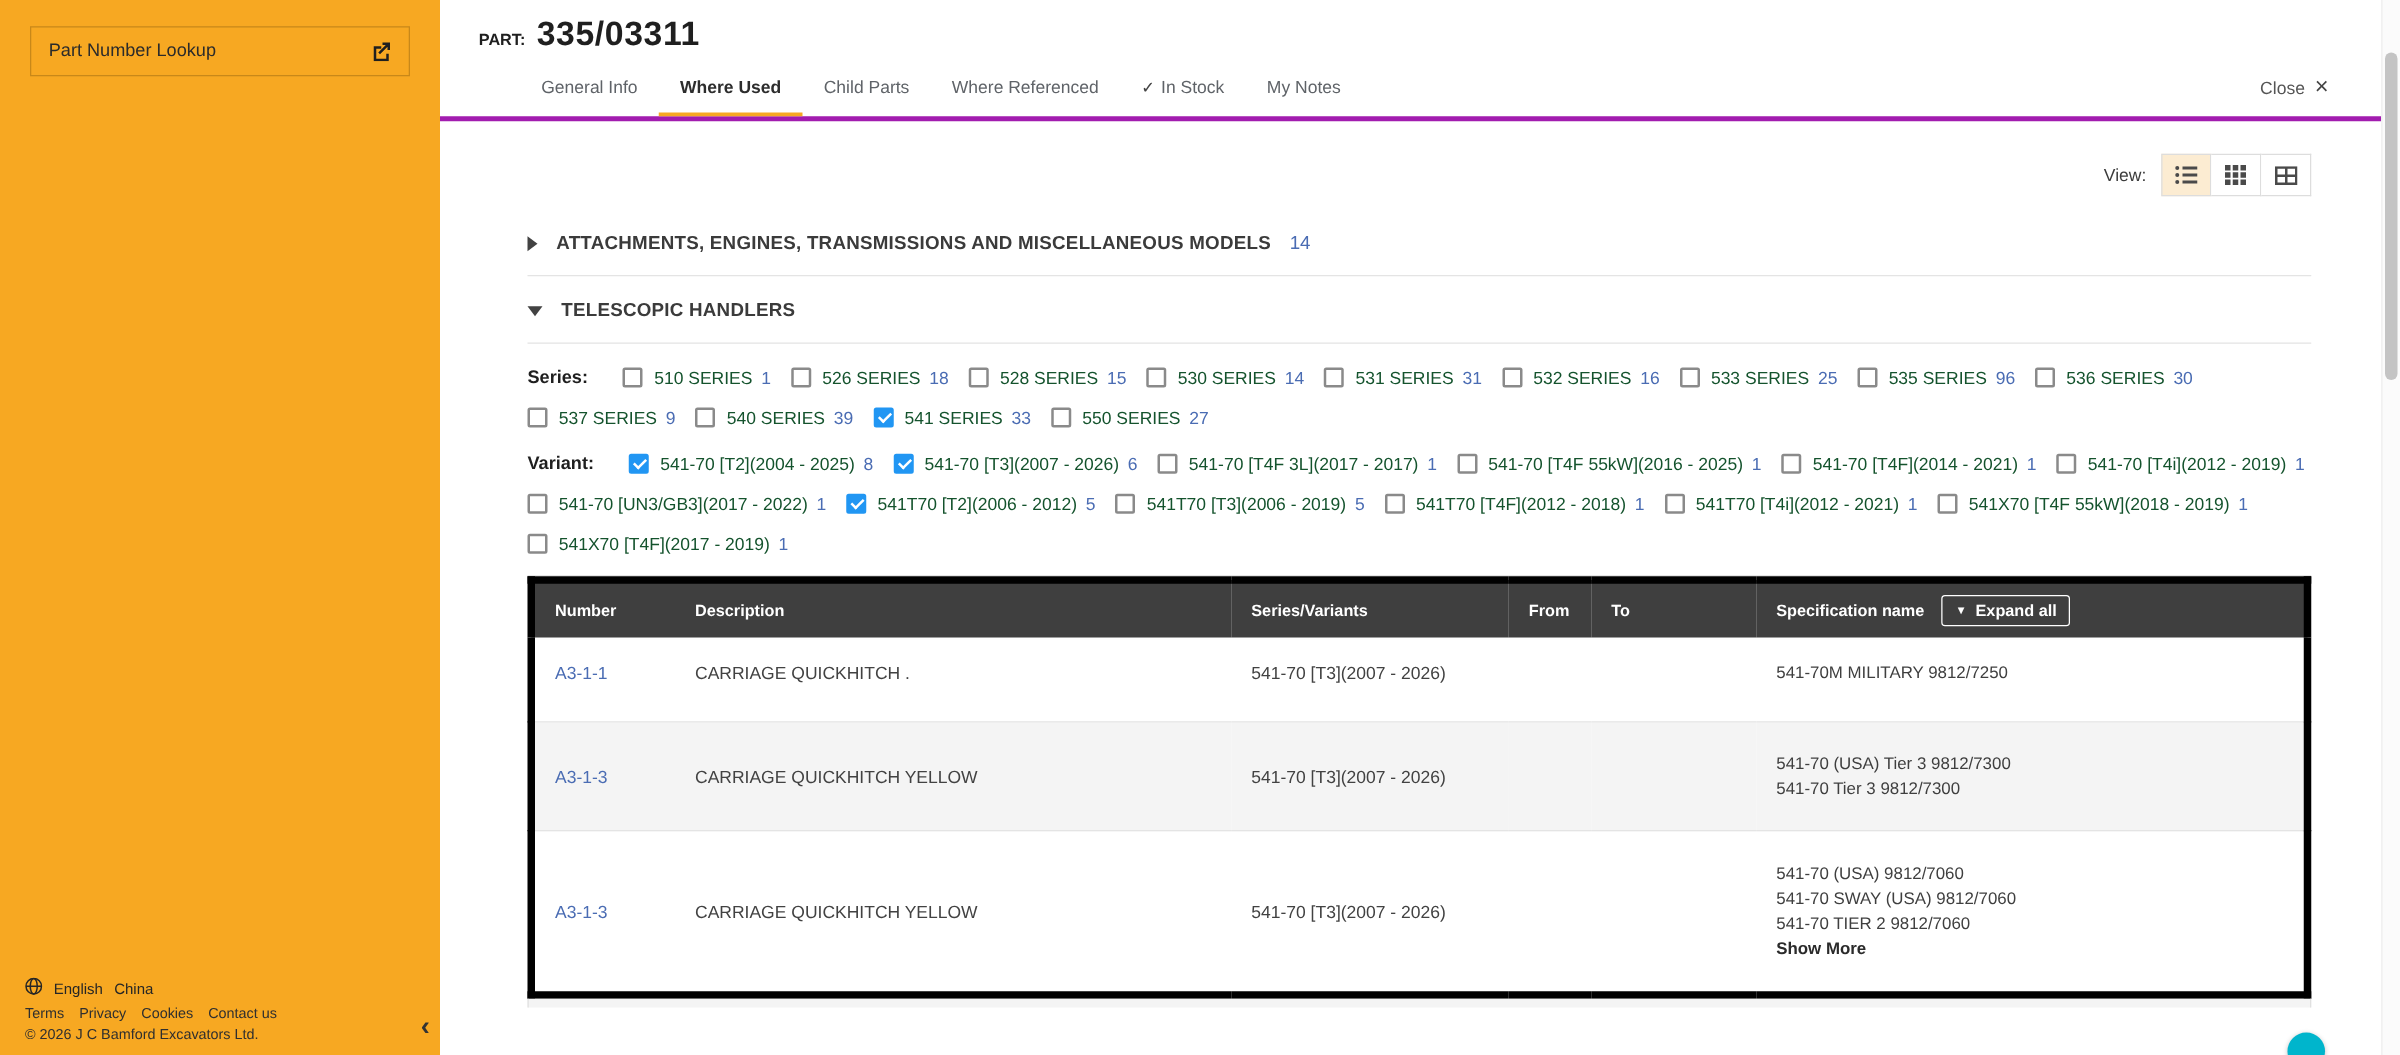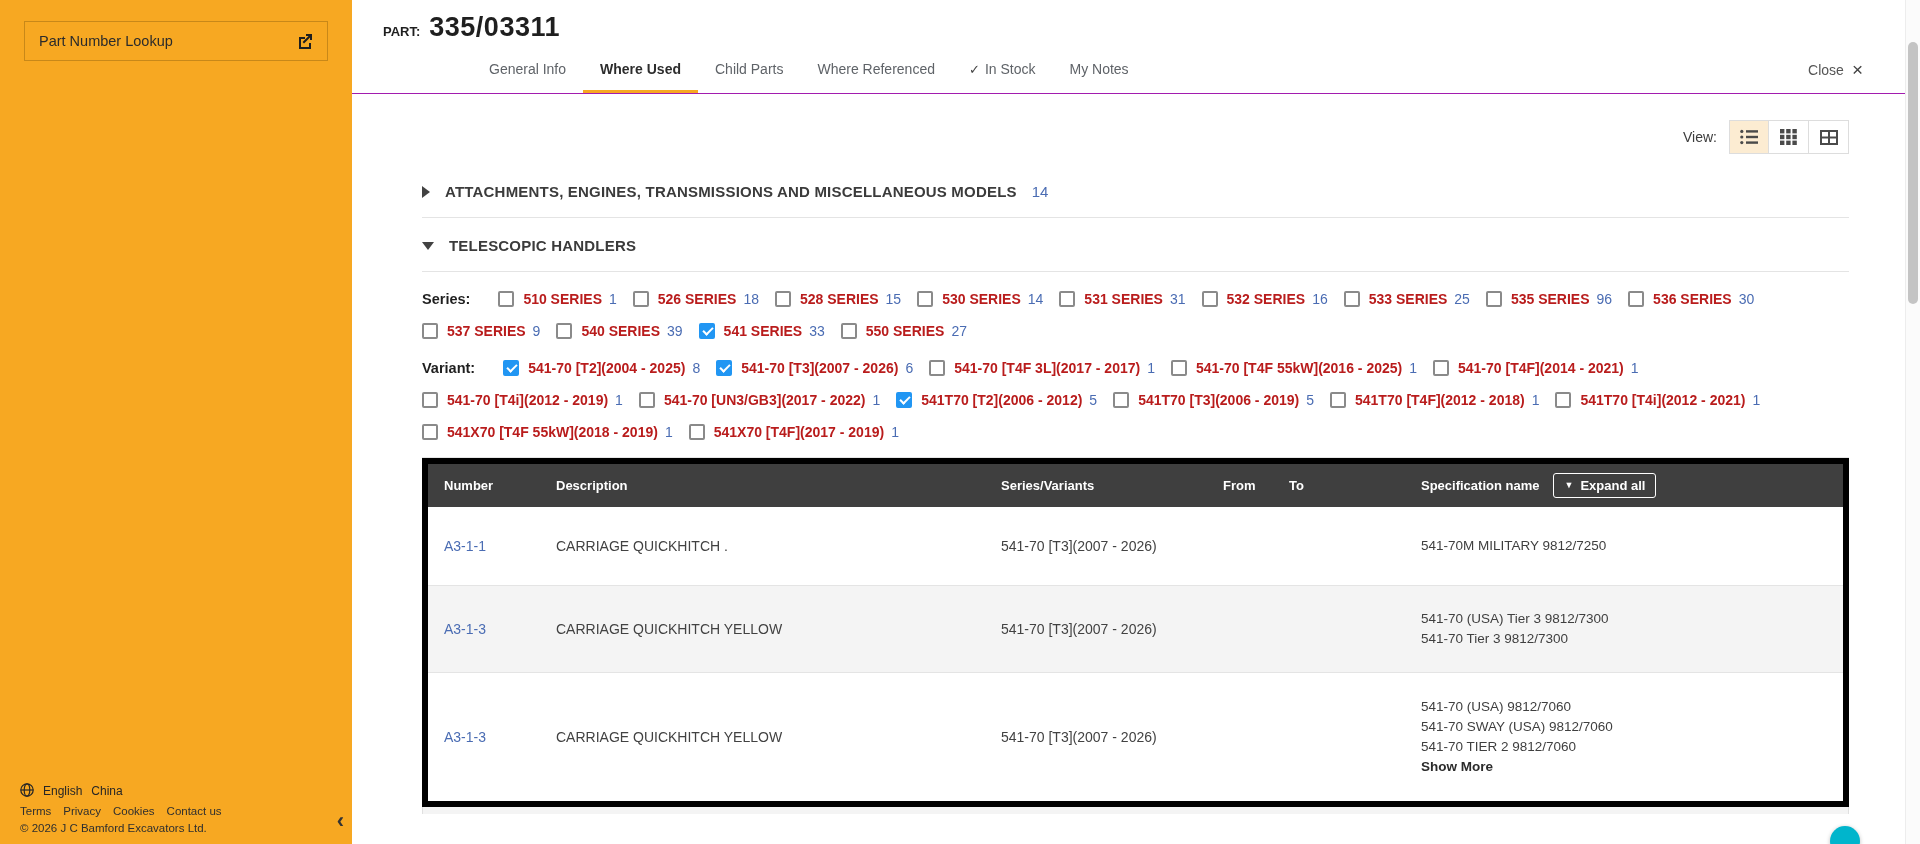--- a/index.html
+++ b/index.html
@@ -24,22 +24,22 @@
   .collapse-chevron { position:absolute; right:8px; bottom:14px; font-size:22px; line-height:18px;
                       color:#333; cursor:pointer; font-weight:bold; }
 
   
   .main { position:absolute; left:352px; top:0; width:1553px; height:836px; background:#fff; }
 
   .part-line { display:flex; align-items:baseline; gap:9px; padding:12px 0 0 31px; }
   .part-label { font-size:13px; font-weight:bold; color:#1f1f1f; }
   .part-number { font-size:27px; font-weight:bold; color:#1f1f1f; letter-spacing:.5px; }
 
-  .tab-bar { position:relative; display:flex; margin-top:4px; padding-left:120px;
-             border-bottom:1px solid #a21caf; }
+  .tab-bar { position:relative; display:flex; margin-top:4px; padding-left:64px;
+             border-bottom:4px solid #a21caf; }
   .tab { padding:14px 17px 13px 17px; font-size:14px; color:#5f6368; cursor:pointer;
          border-bottom:3px solid transparent; display:flex; align-items:center; gap:5px; }
   .tab.active { color:#2d2d2d; font-weight:bold; border-bottom-color:var(--accent,#f7a822); }
   .tab-check { font-size:13px; color:#444; }
   .close-btn { position:absolute; right:42px; top:15px; display:flex; align-items:center; gap:8px;
                font-size:14px; color:#555; cursor:pointer; }
   .close-x { font-size:19px; line-height:14px; color:#444; }
 
   .content { padding:0 56px 0 70px; }
 
@@ -64,37 +64,37 @@
   .filter-block { display:flex; flex-wrap:wrap; align-items:center; column-gap:37px; row-gap:14px;gap:16px; }
   .filter-block.series { margin-top:19px; }
   .filter-block.variant { margin-top:21px; }
   .filter-head { font-size:14.5px; font-weight:bold; color:#1f1f1f; margin-right:12px; }
   .filter-item { display:flex; align-items:center; cursor:pointer; }
   .cb { position:relative; width:16px; height:16px; border:2px solid #8a8a8a; border-radius:2px;
         background:#fff; margin-right:9px; flex:none; }
   .cb.checked { background:var(--checkbox-blue,#2196f3); border-color:var(--checkbox-blue,#2196f3); }
   .cb.checked::after { content:""; position:absolute; left:4px; top:0px; width:4px; height:8px;
         border-right:2px solid #fff; border-bottom:2px solid #fff; transform:rotate(45deg); }
-  .fl { font-size:14px; color:#b91c1c;font-weight:bold; }
+  .fl { font-size:14px; color:#14532d; }
   .fc { font-size:14px; color:var(--count-blue,#4a6cb3); margin-left:7px; }
 
   .filters-divider { border-bottom:1px solid #e6e6e6; margin-top:17px; }
 
   
   table.parts { width:100%; border-collapse:collapse; table-layout:fixed;
                 border:6px solid #000000; }
   table.parts thead th { background:var(--header-bg,#3f3f3f); color:#fff; font-size:13px; font-weight:bold;
                 text-align:left; padding:9px 16px; height:36px; vertical-align:middle; }
   th.spec-th .th-inner { display:flex; align-items:center; gap:14px; }
   .expand-all-btn { display:inline-flex; align-items:center; gap:7px; border:1px solid #fff; border-radius:3px;
                 padding:4px 10px; font-size:13px; font-weight:bold; color:#fff; cursor:pointer; background:transparent; }
   .expand-all-btn .tri { font-size:9px; line-height:9px; }
   table.parts td { font-size:14px; color:#424242; padding:26px 16px; vertical-align:middle;
                 border-bottom:1px solid #e4e4e4; }
-  tr.r0 td { padding-top:29px; padding-bottom:29px; }
+  tr.r0 td { padding-top:18px; padding-bottom:29px; }
   tr.r1 td { background:#f4f4f4; padding-top:23px; padding-bottom:23px; }
   tr.r2 td { padding-top:24px; padding-bottom:24px; border-bottom:none; }
   .part-link { color:var(--link-blue,#4a6cb3); text-decoration:none; cursor:pointer; }
   .spec-line { font-size:13.5px; line-height:20px; color:#3f3f3f; }
   .show-more { font-size:13.5px; line-height:20px; font-weight:bold; color:#2b2b2b; cursor:pointer; }
   .table-next-row { height:7px; background:#f4f4f4; border-left:1px solid #e0e0e0; border-right:1px solid #e0e0e0; }
 
   
   .scrollbar { position:absolute; right:0; top:0; width:15px; height:844px; background:#fbfbfb;
                border-left:1px solid #ededed; }

